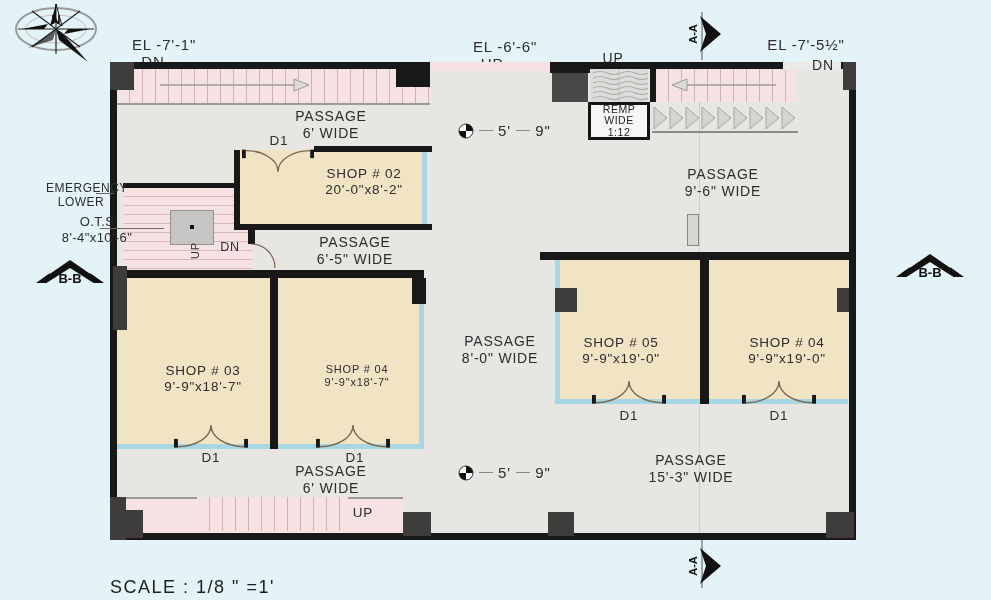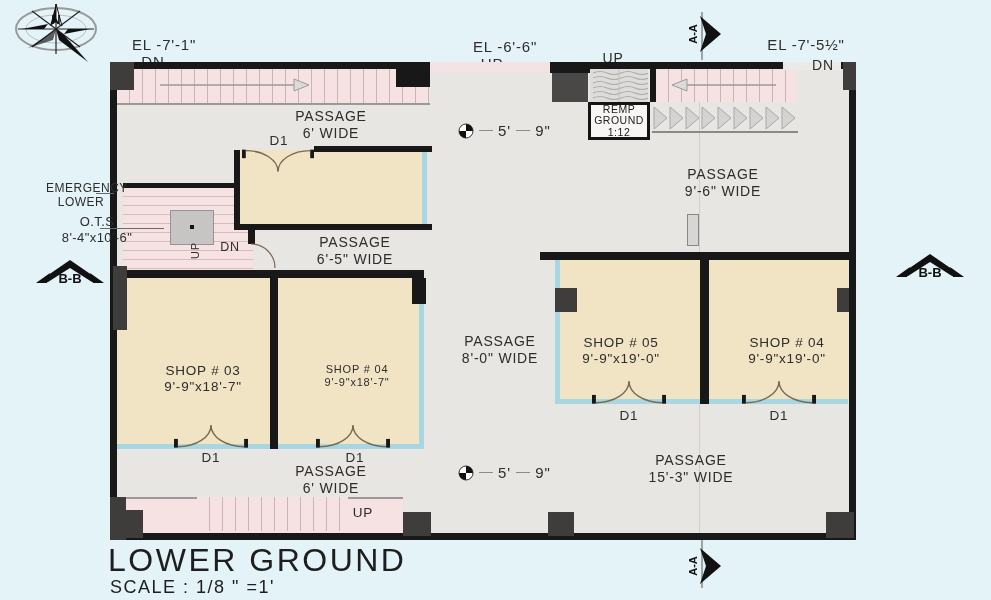--- a/index.html
+++ b/index.html
@@ -105,21 +105,21 @@
       <path d="M3 9 q7 -3 14 0 t14 0 t14 0 t14 0"></path>
       <path d="M3 14 q7 -3 14 0 t14 0 t14 0 t14 0"></path>
       <path d="M3 19 q7 -3 14 0 t14 0 t14 0 t14 0"></path>
       <path d="M3 24 q7 -3 14 0 t14 0 t14 0 t14 0"></path>
       <path d="M3 29 q7 -3 14 0 t14 0 t14 0 t14 0"></path>
     </g>
     <line x1="29" y1="0" x2="29" y2="33" stroke="#c5c3c1" stroke-width="1"></line>
   </svg>
   <div class="ramp-box" style="left:588px;top:102px;width:62px;height:38px">
     <div>REMP</div>
-    <div>GROUND</div>
+    <div>WIDE</div>
     <div>1:12</div>
   </div>
 
   <div class="stair vsteps" style="left:656px;top:69px;width:140px;height:33px"></div>
   <svg class="abs" style="left:672px;top:77px" width="104" height="16" viewBox="0 0 104 16">
     <line x1="104" y1="8" x2="15" y2="8" stroke="#9b9b9b" stroke-width="1.5"></line>
     <polygon points="15,2 0,8 15,14" fill="#dddbd9" stroke="#9b9b9b"></polygon>
   </svg>
 
   <svg class="abs" style="left:652px;top:104px" width="146" height="30" viewBox="0 0 146 30">
@@ -197,20 +197,24 @@
   <div class="wall" style="left:234px;top:224px;width:198px;height:6px"></div>
   <div class="door" style="left:242px;top:148px">
     <svg width="72" height="26" viewBox="0 0 76 24">
       <rect x="0" y="0" width="4" height="9" fill="#181818"></rect>
         <rect x="72" y="0" width="4" height="9" fill="#181818"></rect>
       <path d="M4 1 A34 22 0 0 1 38 23" fill="none" stroke="#7a6a55" stroke-width="1.4"></path>
       <path d="M72 1 A34 22 0 0 0 38 23" fill="none" stroke="#7a6a55" stroke-width="1.4"></path>
     </svg>
   </div>
   <div class="lbl" style="left:258px;top:133px;width:42px;font-size:13.5px">D1</div>
+  <div class="lbl" style="left:298px;top:166px;width:132px;font-size:13.5px">
+    <div>SHOP # 02</div>
+    <div>20'-0"x8'-2"</div>
+  </div>
 
   <div class="wall" style="left:117px;top:270px;width:307px;height:8px"></div>
   <div class="shop" style="left:117px;top:278px;width:153px;height:166px"></div>
   <div class="glass" style="left:117px;top:444px;width:153px;height:5px"></div>
   <div class="wall" style="left:270px;top:278px;width:8px;height:171px"></div>
   <div class="shop" style="left:278px;top:278px;width:141px;height:166px"></div>
   <div class="glass" style="left:419px;top:278px;width:5px;height:171px"></div>
   <div class="glass" style="left:278px;top:444px;width:141px;height:5px"></div>
   <div class="col" style="left:412px;top:278px;width:14px;height:26px;background:#181818"></div>
   <div class="door flip" style="left:174px;top:423px">
@@ -309,16 +313,15 @@
 
   <div class="col" style="left:110px;top:62px;width:24px;height:28px"></div>
   <div class="col" style="left:843px;top:62px;width:13px;height:28px"></div>
   <div class="col" style="left:113px;top:266px;width:14px;height:64px"></div>
   <div class="col" style="left:110px;top:497px;width:16px;height:43px"></div>
   <div class="col" style="left:117px;top:510px;width:26px;height:28px"></div>
   <div class="col" style="left:403px;top:512px;width:28px;height:24px"></div>
   <div class="col" style="left:548px;top:512px;width:26px;height:24px"></div>
   <div class="col" style="left:826px;top:512px;width:28px;height:26px"></div>
 
-  <div class="lbl" style="left:108px;top:541px;font-size:32px;letter-spacing:2.5px;font-weight:500;color:#1e1e1e;text-align:left">LOWER GROUND</div>
   <div class="lbl" style="left:110px;top:577px;font-size:18px;letter-spacing:1.5px;font-weight:500;color:#1e1e1e;text-align:left">SCALE  : 1/8 " =1'</div>
 
 </div>
 
 </body></html>

